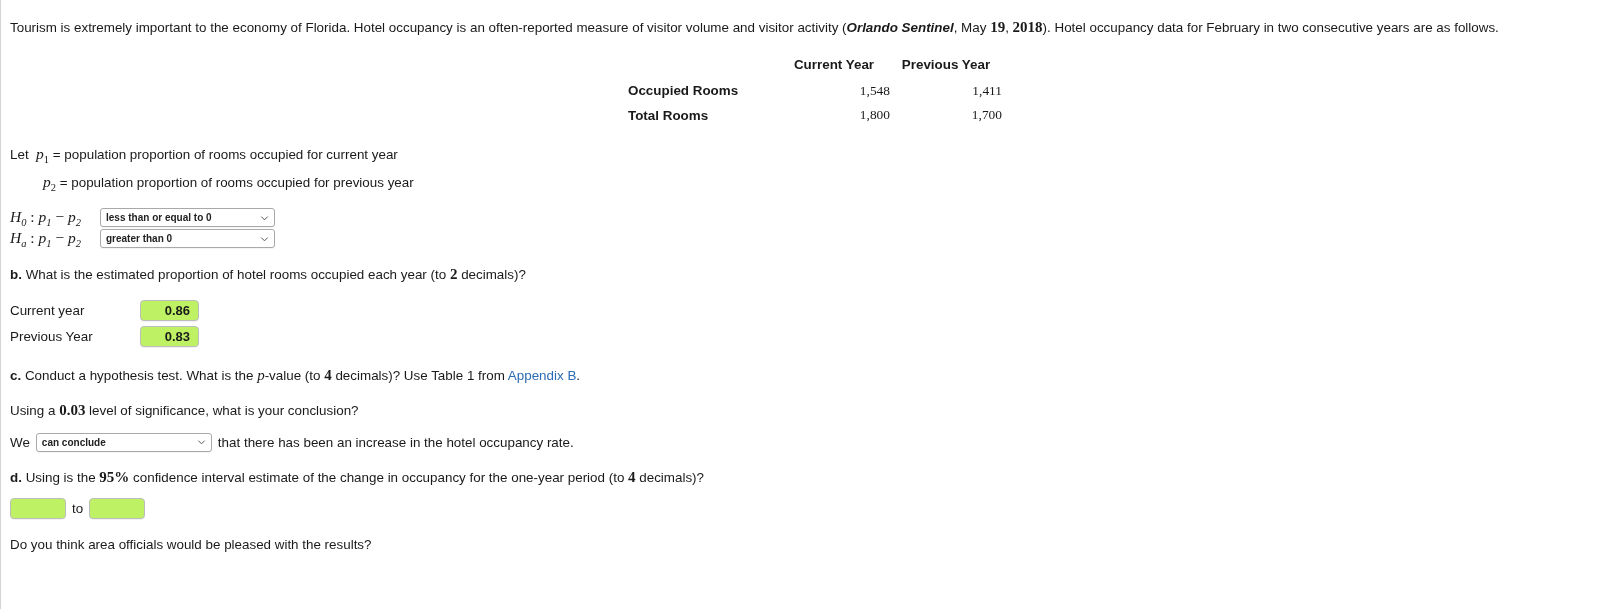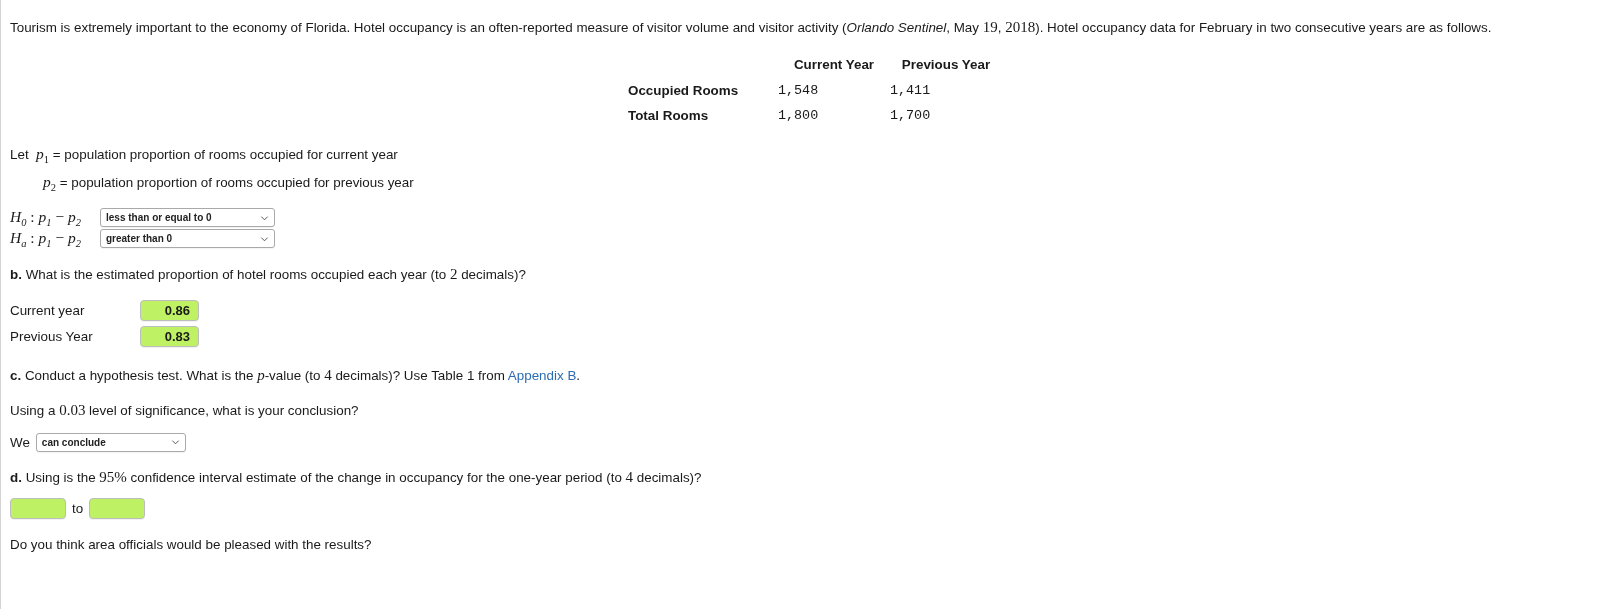--- a/index.html
+++ b/index.html
@@ -28,22 +28,22 @@
     left: 10px;
     top: 18px;
     width: 1584px;
   }
   .intro {
     font-size: 13.4px;
     line-height: 18px;
     color: #1a1a1a;
     white-space: nowrap;
   }
-  .intro .src { font-style: italic; }
-  .num { font-family: "Liberation Serif", serif; font-size: 15px; }
+  .intro .src { font-style: italic; font-weight: bold; }
+  .num { font-family: "Liberation Serif", serif; font-size: 15px; font-weight: bold; }
 
   
   .data-table {
     margin-top: 17px;
     margin-left: 618px;
     border-collapse: collapse;
   }
   .data-table th, .data-table td {
     font-size: 13.4px;
     padding: 0;
@@ -56,22 +56,22 @@
     text-align: center;
     width: 112px;
     padding-bottom: 3px;
   }
   .data-table td.rowhead {
     font-weight: bold;
     text-align: left;
     white-space: nowrap;
   }
   .data-table td.val {
-    text-align: left;
-    font-family: Liberation Mono, monospace;
+    text-align: right;
+    font-family: Liberation Serif, serif;
   }
 
   
   .q {
     margin-top: 16px;
     font-size: 13.4px;
     line-height: 19px;
   }
   .q b { font-weight: bold; }
   .let-block {
@@ -131,21 +131,21 @@
   }
   .sel-wrap .chev {
     position: absolute;
     right: 6px;
     top: 50%;
     transform: translateY(-50%);
     pointer-events: none;
     width: 9px; height: 9px;
   }
   .sel-w175 { width: 175px; }
-  .sel-w150 { width: 150px; }
+  .sel-w150 { width: 176px; }
 
   
   .tin {
     border: 1px solid #bdbdbd;
     border-radius: 4px;
     background: #bef264;
     height: 21px;
     font-family: "Liberation Sans", sans-serif;
     font-size: 13px;
     font-weight: bold;
@@ -294,20 +294,21 @@
   </div>
 
   <div class="inline-line">
     <span>We</span>
     <span class="sel-wrap gap-l gap-r">
       <select class="sel sel-w150" id="sel-conclusion"><option value="can conclude">can conclude</option><option value="cannot conclude">cannot conclude</option></select>
       <svg class="chev" viewBox="0 0 10 10">
           <path d="M1.5 3.5 L5 7 L8.5 3.5" fill="none" stroke="#555" stroke-width="1.1"></path>
         </svg>
     </span>
+    <span>that there has been an increase in the hotel occupancy rate.</span>
   </div>
 
   <div class="q">
     <b>d.</b>
     <span>Using is the </span><span class="num">95%</span><span> confidence interval estimate of the change in occupancy for the one-year period (to </span><span class="num">4</span><span> decimals)?</span>
   </div>
 
   <div class="ci-row">
     <input class="tin tin-sm" type="text" id="in-ci-lower" value="" style="">
     <span class="gap-l gap-r">to</span>

